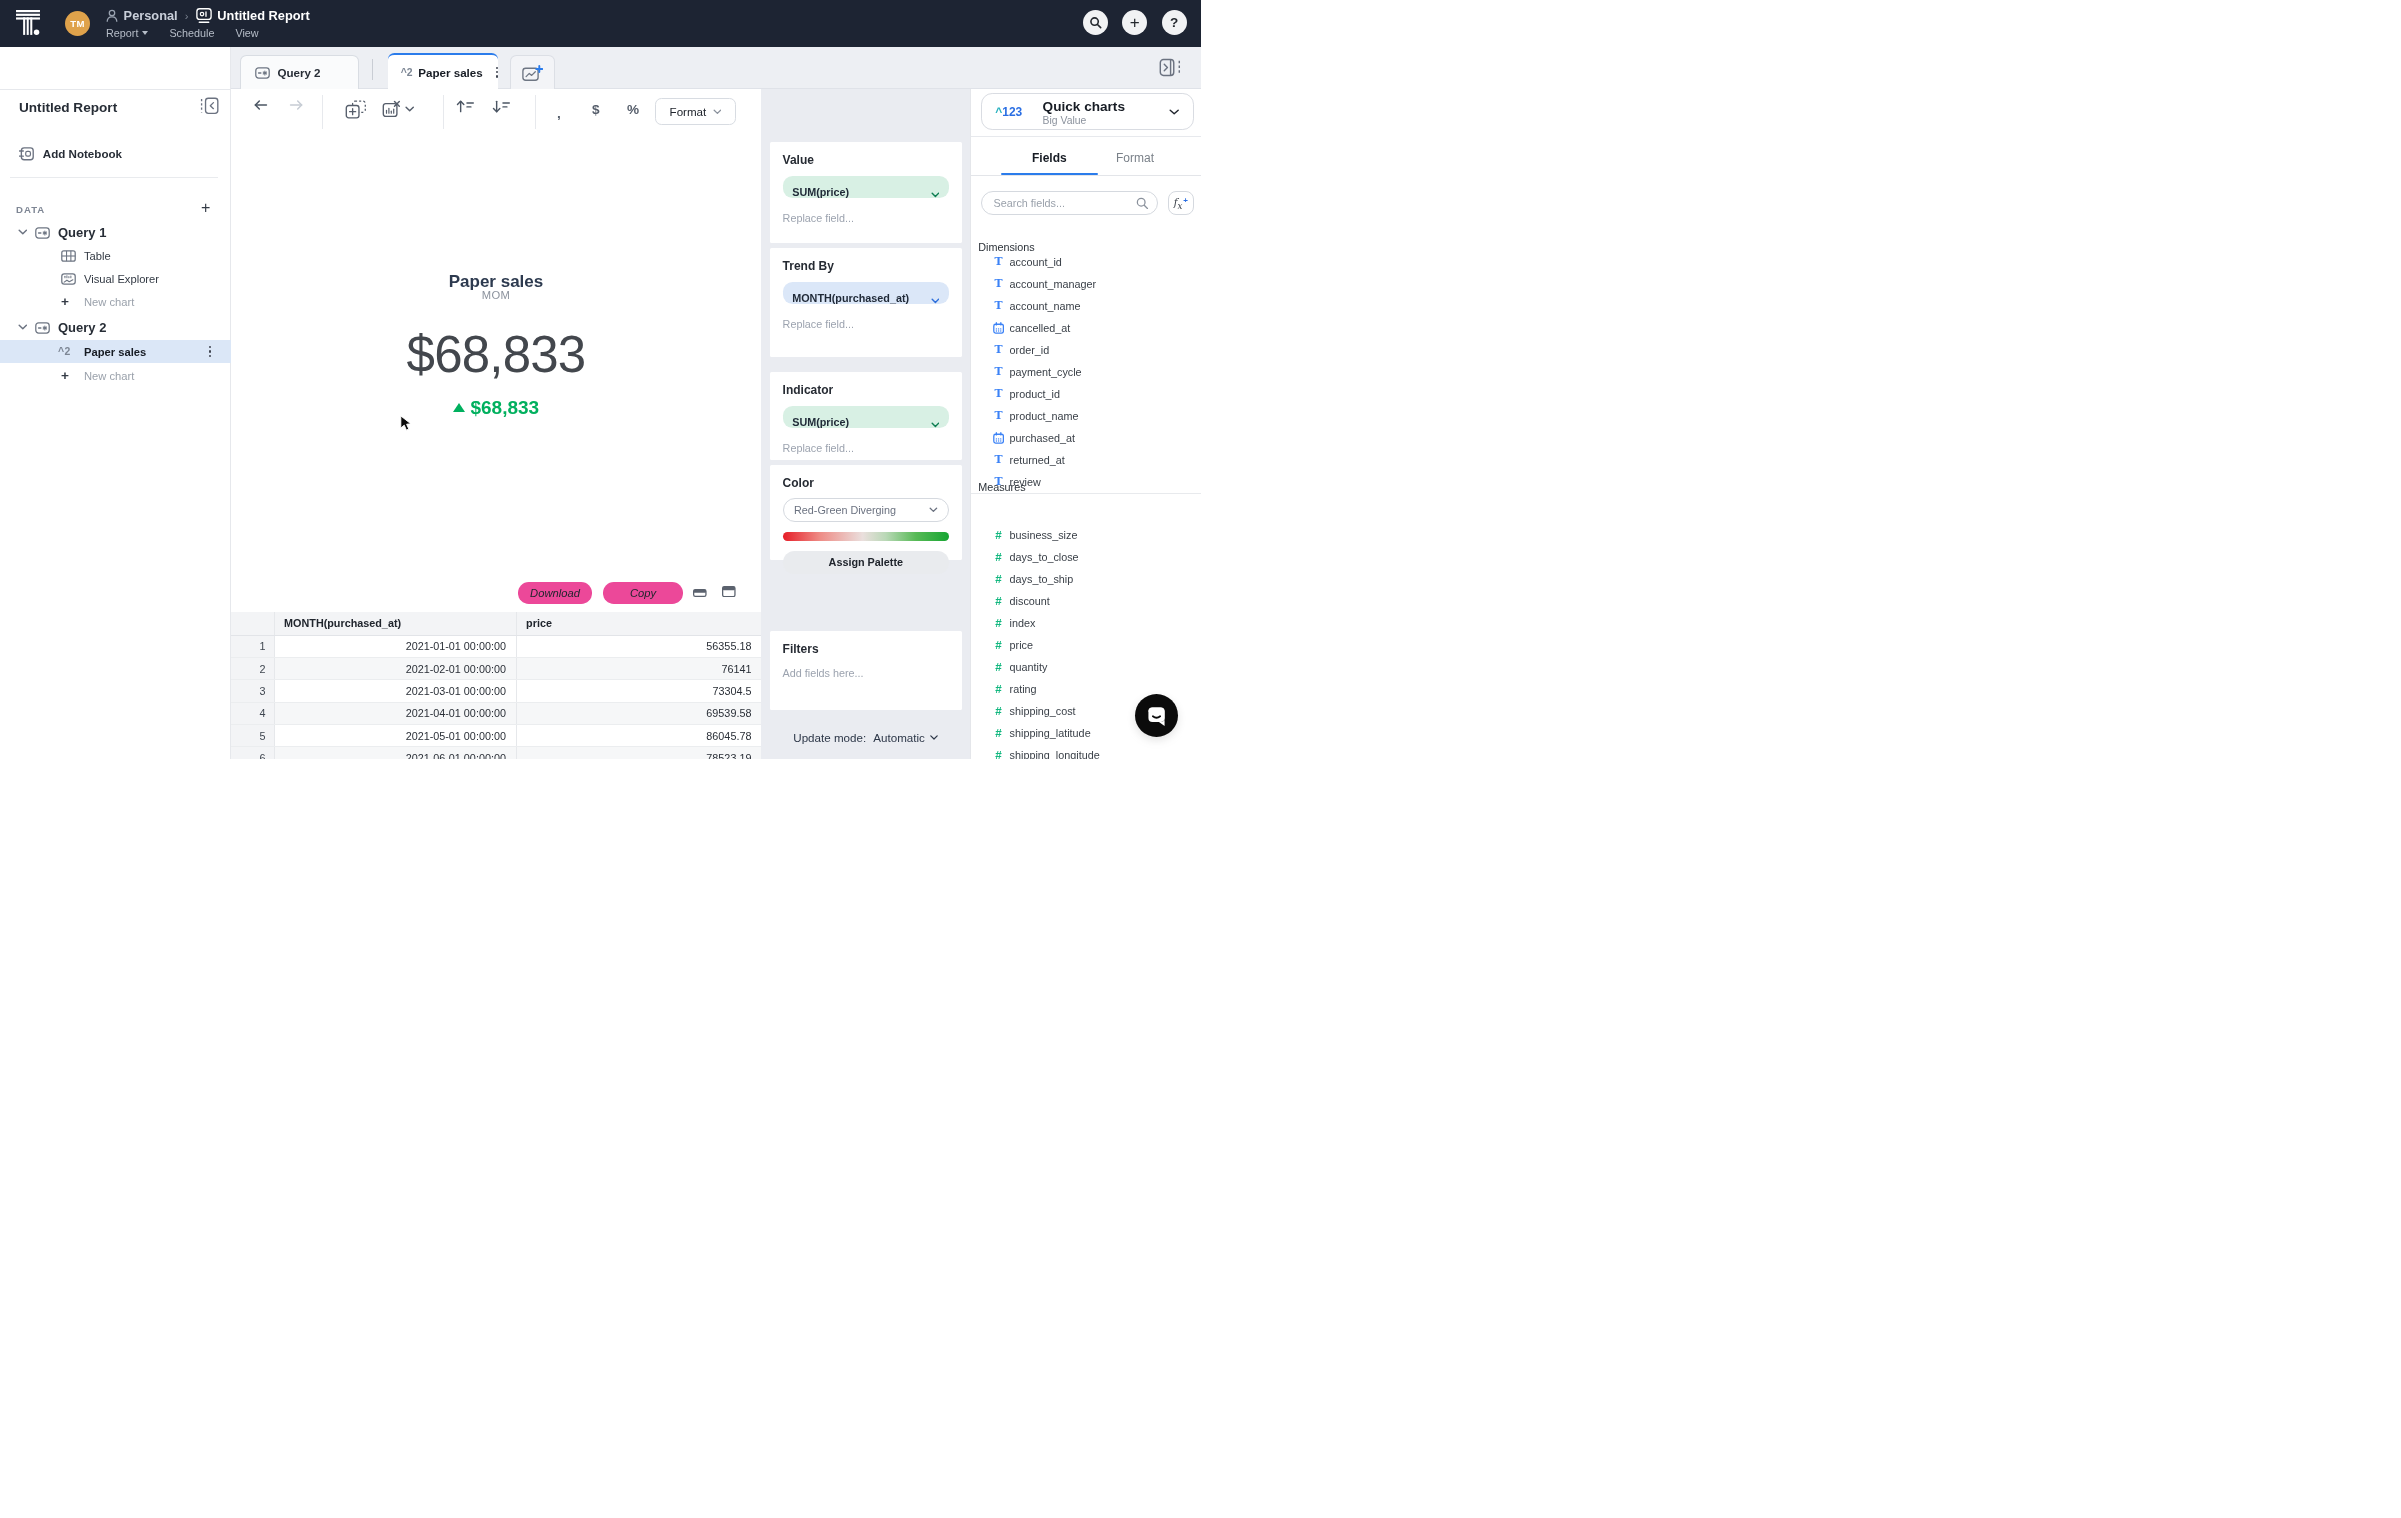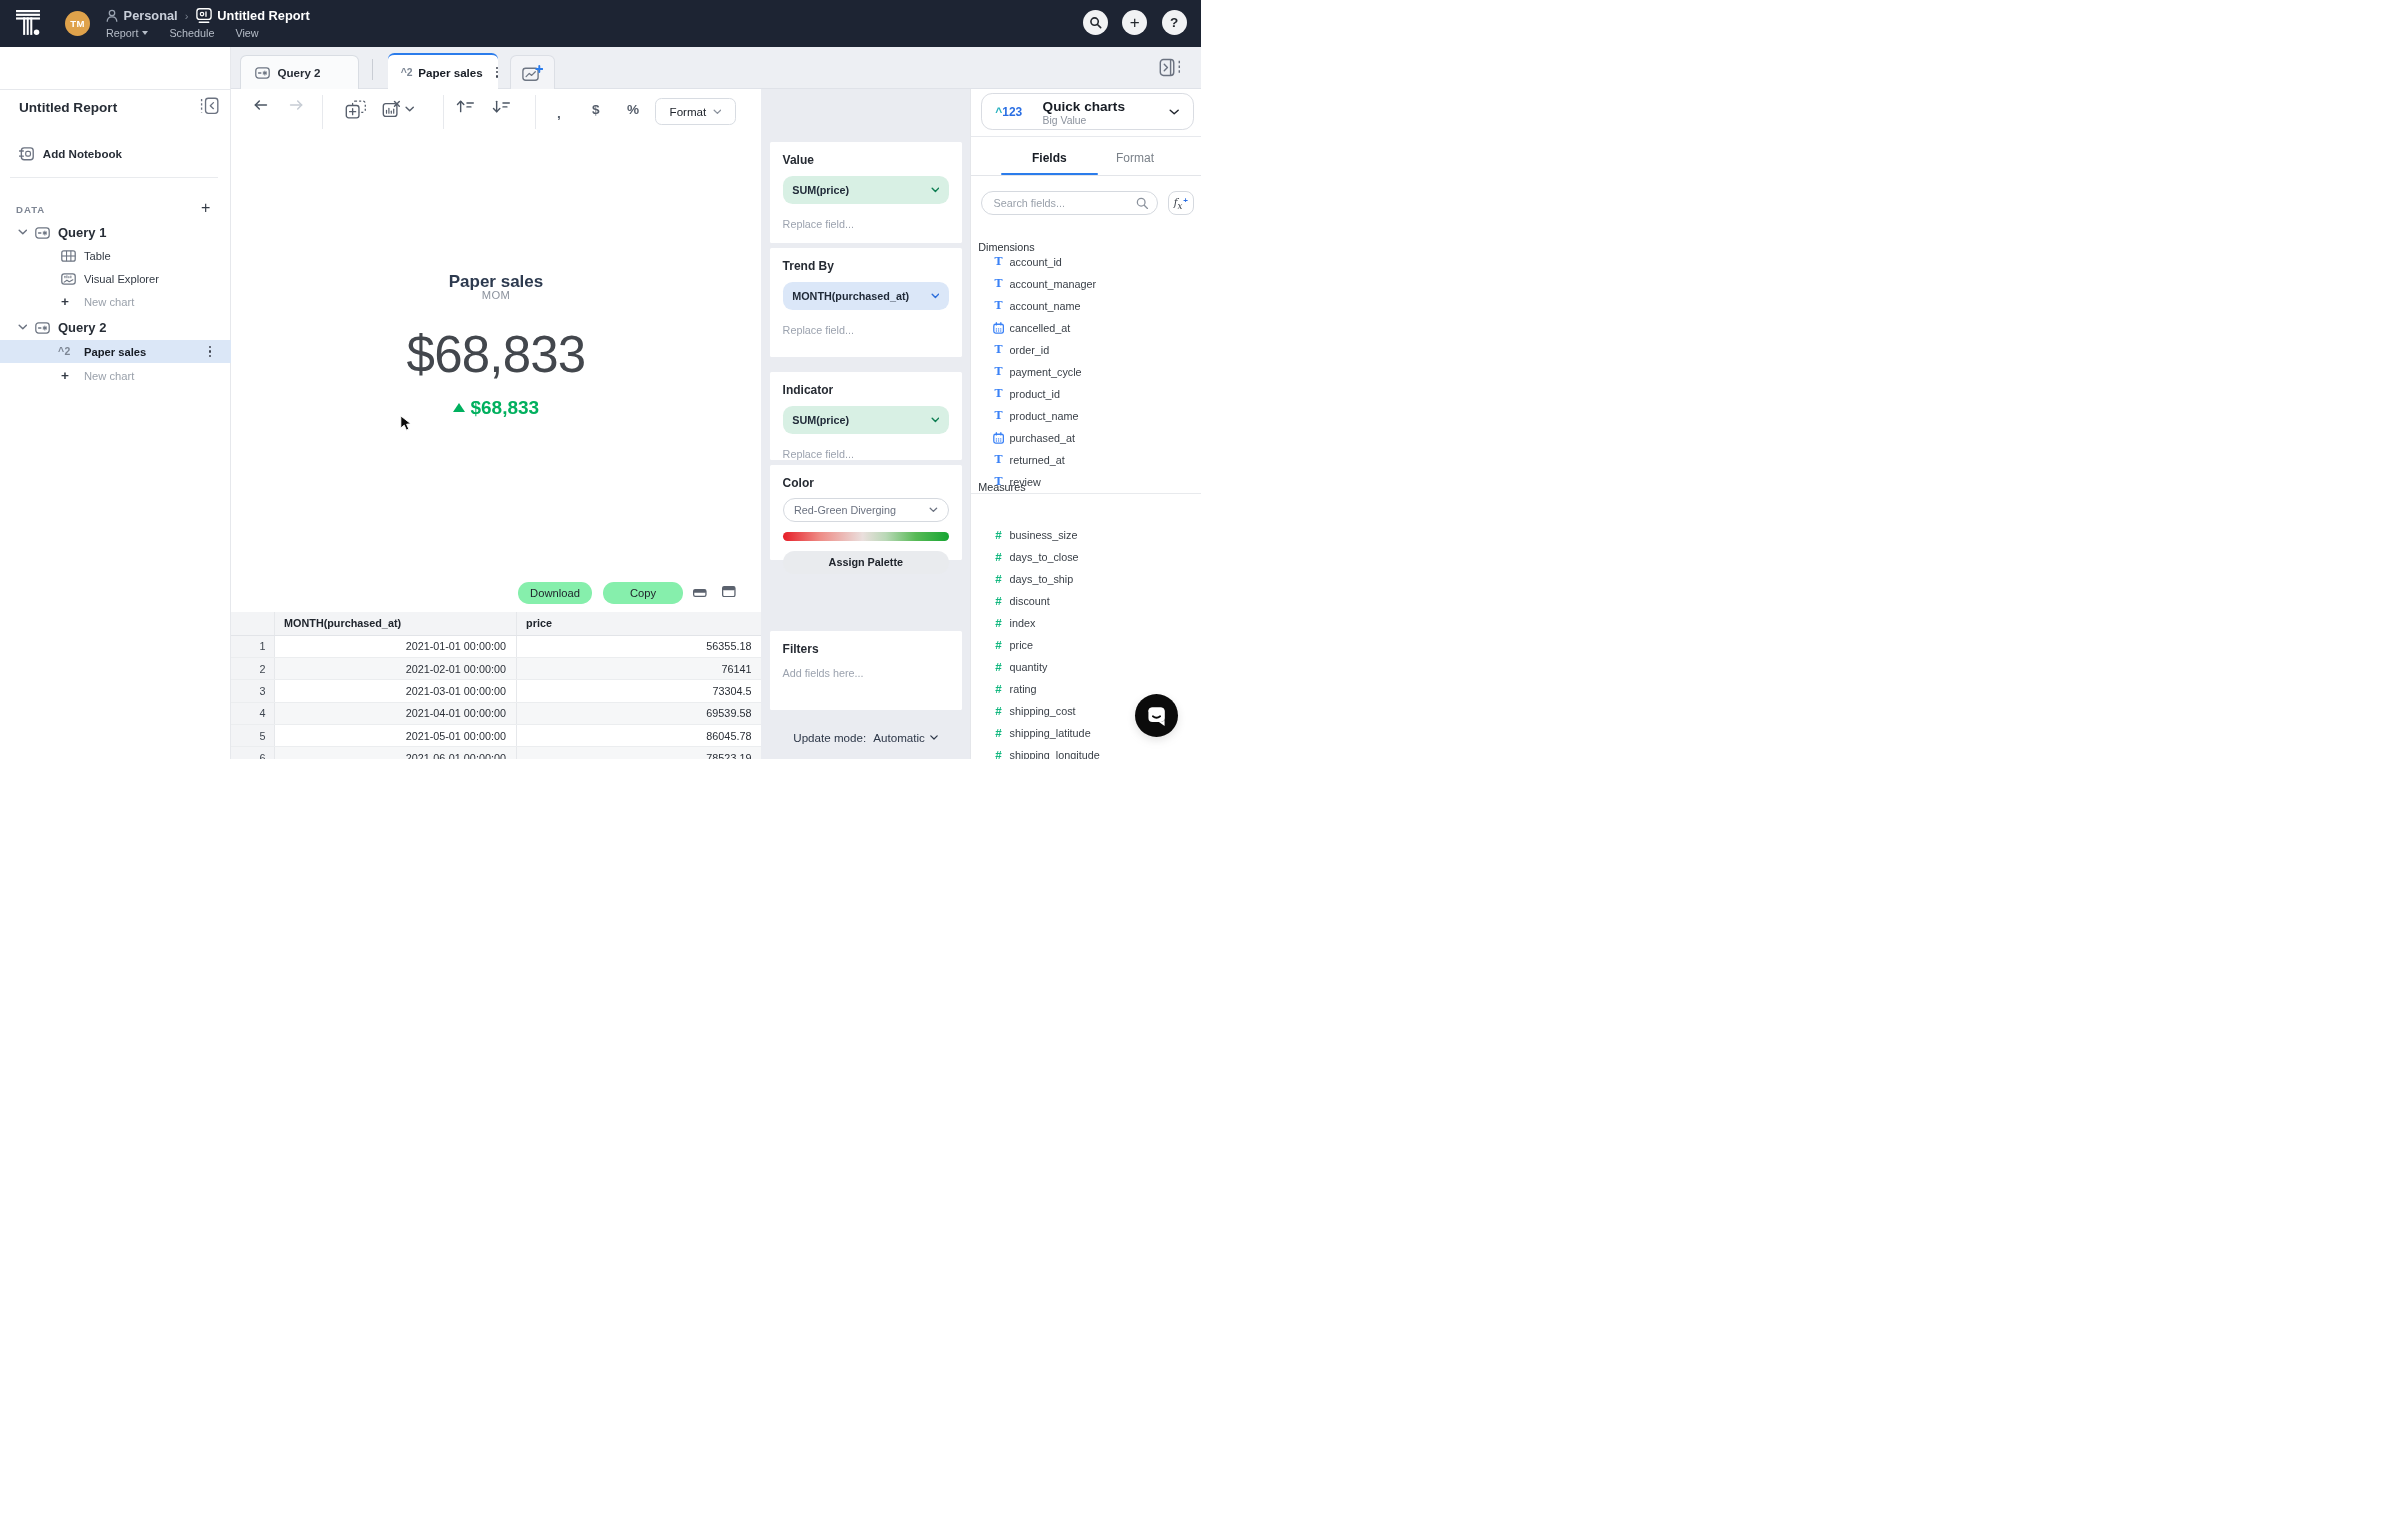--- a/index.html
+++ b/index.html
@@ -67,37 +67,37 @@
   .tb-ic{position:absolute;top:10.4px;display:flex;align-items:center;cursor:pointer;}
   .tb-div{position:absolute;top:6.4px;width:0.8px;height:34px;background:#e7e9ed;}
   .tb-txt{position:absolute;top:13.6px;font-size:13.6px;font-weight:700;color:#565e6b;cursor:pointer;line-height:1;}
   .format-btn{position:absolute;left:424px;top:8.8px;width:81px;height:27px;border:0.8px solid #d8dce2;border-radius:6.4px;background:#fff;
     display:flex;align-items:center;justify-content:center;gap:6.4px;font-size:11.6px;color:#20252d;cursor:pointer;}
   .chart-title{position:absolute;left:0;top:183px;width:530px;text-align:center;font-size:17px;font-weight:700;color:#2d3a4f;}
   .chart-sub{position:absolute;left:0;top:200px;width:530px;text-align:center;font-size:11.2px;color:#8b929d;letter-spacing:0.4px;}
   .chart-value{position:absolute;left:0;top:236px;width:530px;text-align:center;font-size:51px;font-weight:400;color:#43474d;letter-spacing:-0.8px;}
   .chart-delta{position:absolute;left:0;top:308px;width:530px;text-align:center;color:#00b05e;font-size:19px;font-weight:700;}
   .chart-delta .tri{display:inline-block;width:0;height:0;border-left:6.4px solid transparent;border-right:6.4px solid transparent;border-bottom:9.6px solid #00b05e;margin-right:5.6px;margin-bottom:1.6px;}
-  .act-btn{position:absolute;top:493px;height:21.6px;border-radius:10.8px;background:#86efac;display:flex;align-items:center;justify-content:center;
-    font-size:11.2px;font-weight:500;color:#20252d;cursor:pointer;}
+  .act-btn{position:absolute;top:493px;height:21.6px;border-radius:10.8px;background:#ec4899;display:flex;align-items:center;justify-content:center;
+    font-size:11.2px;font-weight:500;color:#20252d;cursor:pointer;font-style:italic;}
   .act-download{left:287px;width:74px;}
   .act-copy{left:372px;width:80px;}
   .win-ic{position:absolute;cursor:pointer;}
   
   .dtable{position:absolute;left:0;top:523px;width:529px;border-collapse:collapse;font-size:10.8px;table-layout:fixed;}
   .dtable th{height:23px;background:#f3f4f6;font-weight:700;color:#20252d;text-align:left;padding:0 0 0 9.6px;border-bottom:0.8px solid #e2e4e8;border-right:0.8px solid #e6e8eb;}
   .dtable td{height:22.4px;padding:0 9.6px 0 0;text-align:right;color:#2a2f37;border-bottom:0.8px solid #ebedef;border-right:0.8px solid #e6e8eb;}
   .dtable td.num{background:#f3f4f6;color:#3f4650;padding-right:8px;}
   .dtable tr:nth-child(even) td:not(.num){background:#f6f7f8;}
   .dtable th:last-child,.dtable td:last-child{border-right:none;}
   
   .configcol{position:absolute;left:761px;top:89px;width:209px;height:670px;background:#eaecf1;}
   .card{position:absolute;left:8.8px;width:192px;background:#ffffff;border-radius:1.6px;padding:11.2px 12.8px;}
   .card h3{font-size:12px;font-weight:700;color:#262b33;}
-  .pill{margin-top:8.8px;height:28px;border-radius:9.6px;display:flex;align-items:center;justify-content:space-between;padding:0 9.6px;cursor:pointer;}
+  .pill{margin-top:8.8px;height:22px;border-radius:9.6px;display:flex;align-items:flex-end;justify-content:space-between;padding:0 9.6px;cursor:pointer;}
   .pill span{font-size:10.8px;font-weight:700;color:#1f2937;}
   .pill.measure{background:#d8f0e4;}
   .pill.dimension{background:#dbe7f8;}
   .replace{margin-top:13.6px;font-size:10.8px;color:#9ca3af;}
   .card-value{top:53px;height:101px;}
   .card-trend{top:159px;height:109px;}
   .card-indicator{top:283px;height:88px;}
   .card-color{top:376px;height:95px;}
   .card-filters{top:542px;height:79px;}
   .pal-select{margin-top:8px;height:24px;border:0.8px solid #d5d9df;border-radius:12px;display:flex;align-items:center;justify-content:space-between;

